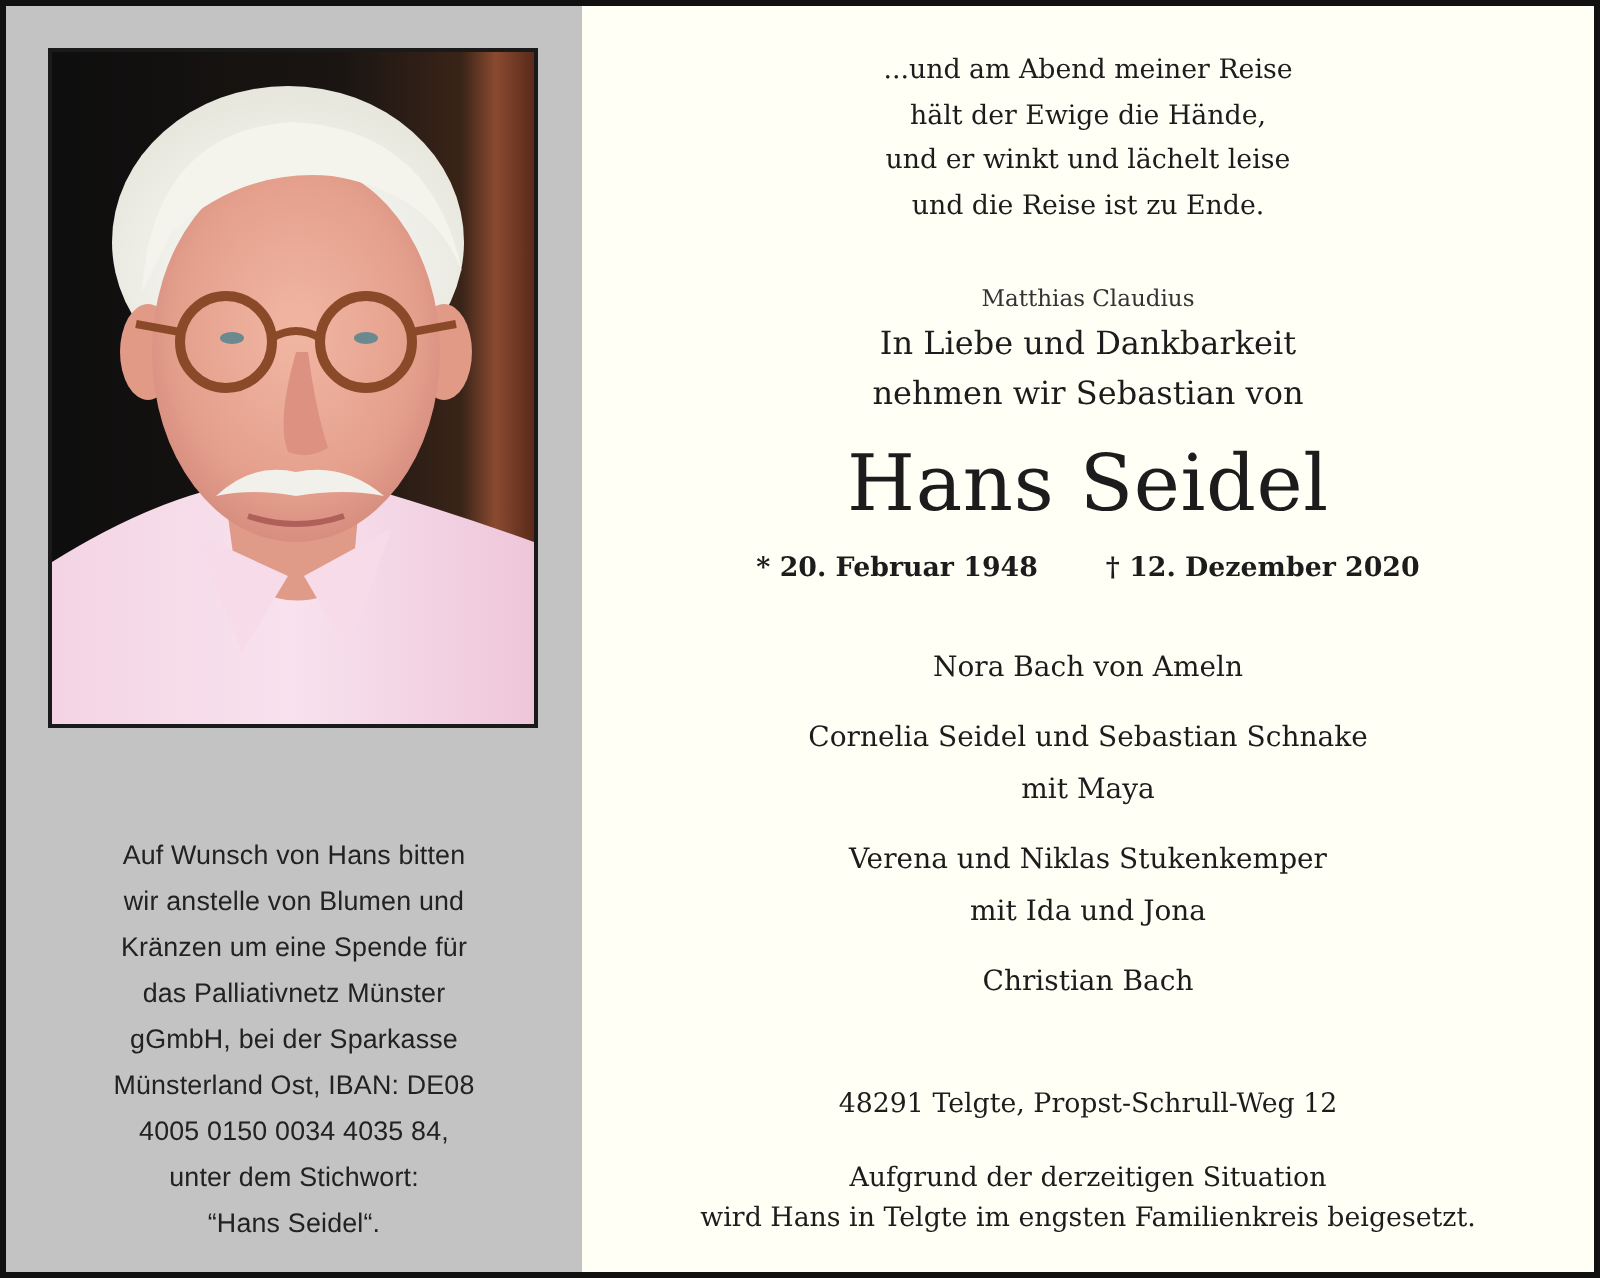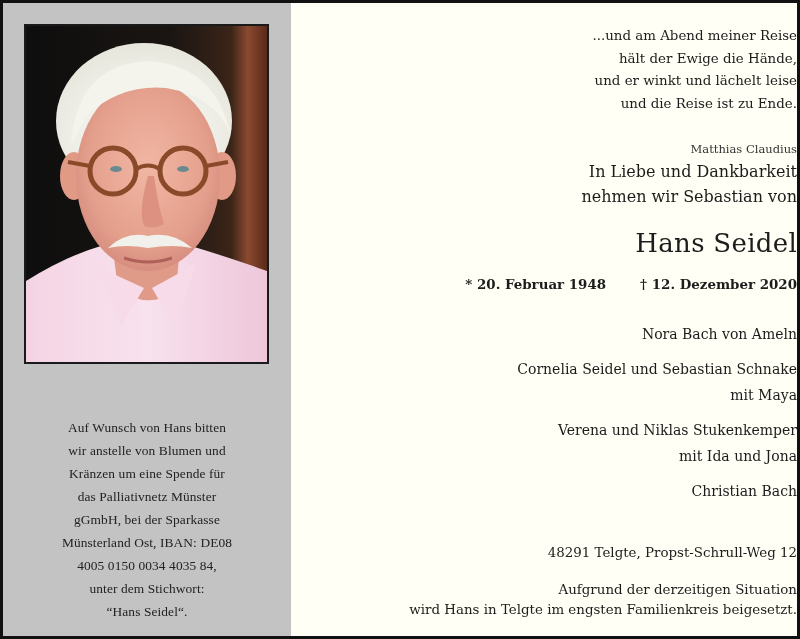--- a/index.html
+++ b/index.html
@@ -13,32 +13,32 @@
     background: #c3c3c3;
   }
   .photo {
     position: absolute; left: 21px; top: 21px; width: 241px; height: 336px;
     border: 2px solid #1a1a1a; overflow: hidden;
     background: linear-gradient(90deg, #0e0e0e 0%, #1a1512 60%, #3a2418 85%, #8a4a30 92%, #5a2a1a 100%);
   }
   .photo svg { display: block; width: 100%; height: 100%; }
   .donation {
     position: absolute; left: 0; top: 413px; width: 288px;
-    font-family: Liberation Serif, serif; font-size: 13.4px; line-height: 23px;
+    font-family: Liberation Sans, sans-serif; font-size: 13.4px; line-height: 23px;
     color: #222; text-align: center; letter-spacing: 0.1px;
   }
   .donation div { white-space: nowrap; }
   .right {
     position: absolute; left: 288px; top: 0; width: 506px; height: 633px;
-    font-family: "DejaVu Serif", serif; color: #1c1c1c; text-align: right;
+    font-family: "DejaVu Serif", serif; color: #1c1c1c; text-align: center;
   }
   .poem { position: absolute; top: 22px; left: 0; width: 100%; font-size: 13.4px; line-height: 22.5px; }
   .poem .author { font-size: 11.5px; line-height: 20px; color: #333; margin-top: 24px; }
   .intro { position: absolute; top: 156px; left: 0; width: 100%; font-size: 16px; line-height: 25px; }
-  .name { position: absolute; top: 220px; left: 0; width: 100%; font-size: 26px; line-height: 40px; letter-spacing: 0.3px; }
+  .name { position: absolute; top: 220px; left: 0; width: 100%; font-size: 39px; line-height: 40px; letter-spacing: 0.3px; }
   .dates { position: absolute; top: 271px; left: 0; width: 100%; font-size: 13.4px; line-height: 20px; }
   .dates span { display: inline-block; font-weight: bold; }
   .dates .gap { width: 34px; }
   .mourners { position: absolute; top: 318px; left: 0; width: 100%; font-size: 14px; line-height: 26px; }
   .mourners .group { margin-bottom: 9px; }
   .address { position: absolute; top: 540px; left: 0; width: 100%; font-size: 13.4px; line-height: 20px; }
   .notice { position: absolute; top: 577px; left: 0; width: 100%; font-size: 13.4px; line-height: 19.5px; }
 </style>
 </head>
 <body>

